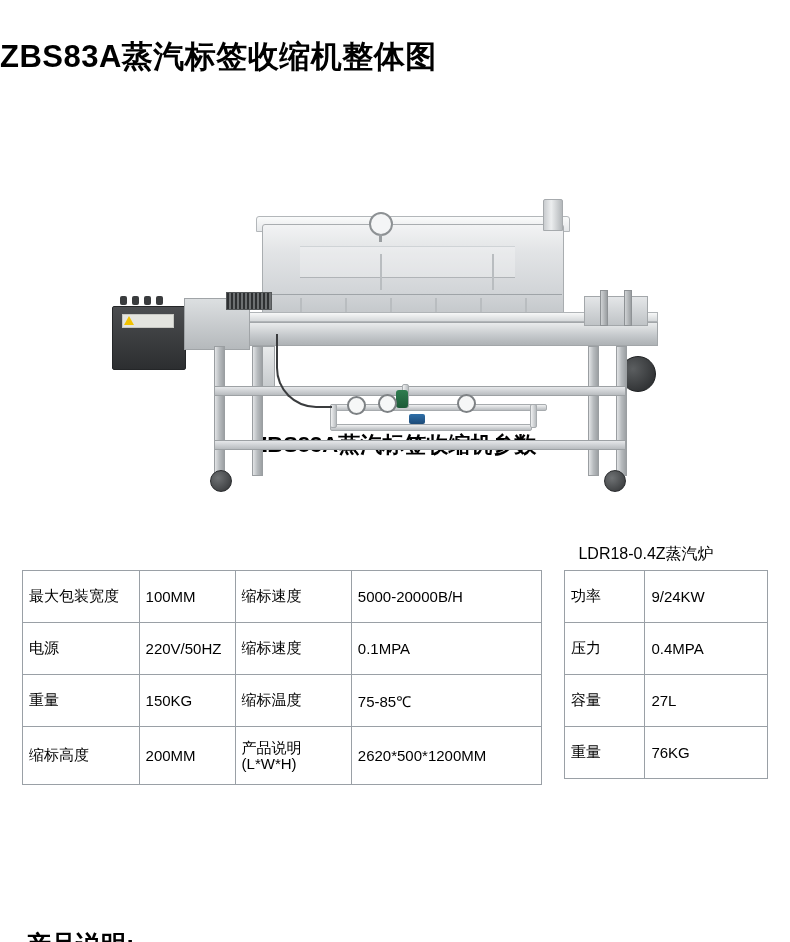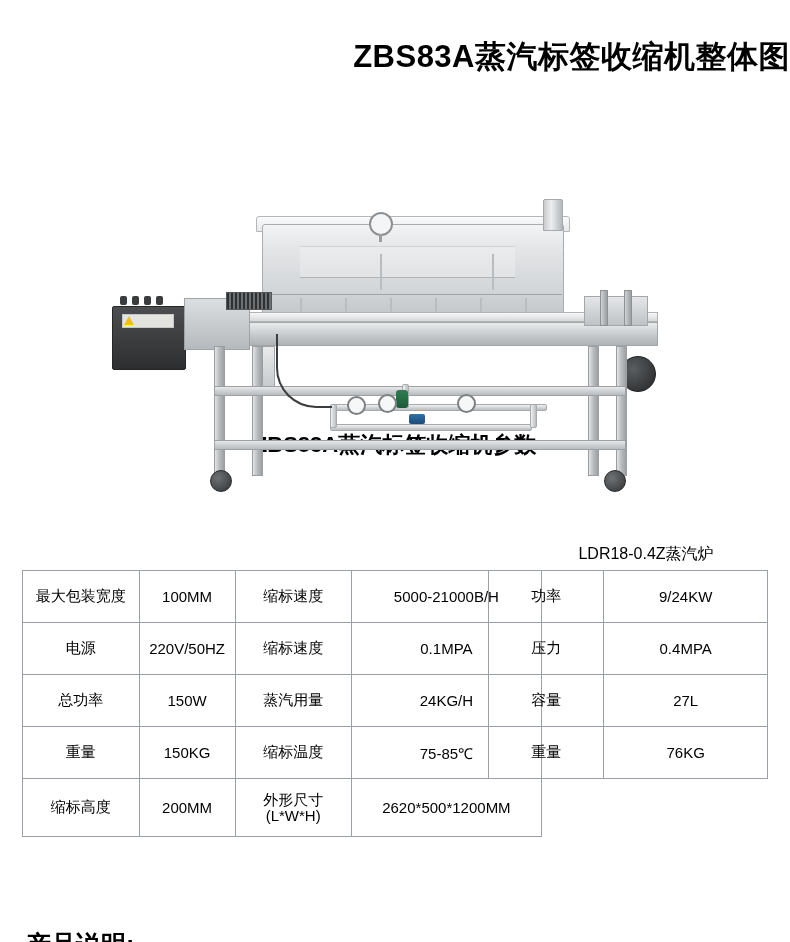--- a/index.html
+++ b/index.html
@@ -14,21 +14,21 @@
     color: #111111;
     overflow: hidden;
     position: relative;
   }
   .page {
     width: 790px;
     height: 942px;
     position: relative;
   }
   .main-title {
-    text-align: right;
+    text-align: left;
     font-size: 31px;
     font-weight: bold;
     letter-spacing: 0.5px;
     margin-top: 36px;
     color: #000;
   }
 
   
   .illustration {
     position: relative;
@@ -278,41 +278,40 @@
     left: 0; right: 0;
     top: 534px;
     height: 340px;
   }
   table {
     border-collapse: collapse;
     font-size: 15px;
   }
   table td {
     border: 1px solid #9aa0a6;
-    text-align: center;
     padding: 0 6px;
     color: #000;
   }
   .main-table {
     position: absolute;
     left: 22px;
     top: 0;
     width: 520px;
   }
   .main-table td.c1 { width: 116px; }
   .main-table td.c2 { width: 84px; }
   .main-table td.c3 { width: 110px; }
   .main-table td.c4 { width: 184px; }
   .main-table tr { height: 52px; }
   .main-table tr.tall { height: 58px; }
   .boiler-table {
     position: absolute;
     right: 22px;
     top: 0;
-    width: 280px;
+    width: 204px;
   }
   .boiler-table td.b1 { width: 92px; }
   .boiler-table td.b2 { width: 136px; }
   .boiler-table tr { height: 52px; }
   .sub-line { display:block; font-size: 15px; line-height: 1.05; }
 
   .section-desc {
     position: absolute;
     left: 26px;
     top: 892px;
@@ -399,45 +398,39 @@
   <div class="boiler-title">LDR18-0.4Z蒸汽炉</div>
 
   <div class="tables-wrap">
 
     <table class="main-table">
       <tbody>
         <tr>
           <td class="c1">最大包装宽度</td>
           <td class="c2">100MM</td>
           <td class="c3">缩标速度</td>
-          <td class="c4">5000-21000B/H</td>
+          <td class="c4">5000-20000B/H</td>
         </tr>
         <tr>
           <td class="c1">电源</td>
           <td class="c2">220V/50HZ</td>
           <td class="c3">缩标速度</td>
           <td class="c4">0.1MPA</td>
         </tr>
         <tr>
-          <td class="c1">总功率</td>
-          <td class="c2">150W</td>
-          <td class="c3">蒸汽用量</td>
-          <td class="c4">24KG/H</td>
-        </tr>
-        <tr>
           <td class="c1">重量</td>
           <td class="c2">150KG</td>
           <td class="c3">缩标温度</td>
           <td class="c4">75-85℃</td>
         </tr>
         <tr class="tall">
           <td class="c1">缩标高度</td>
           <td class="c2">200MM</td>
           <td class="c3">
-              <span class="sub-line">外形尺寸</span>
+              <span class="sub-line">产品说明</span>
               <span class="sub-line">(L*W*H)</span>
             </td>
           <td class="c4">2620*500*1200MM</td>
         </tr>
       </tbody>
     </table>
 
     <table class="boiler-table">
       <tbody>
         <tr>

